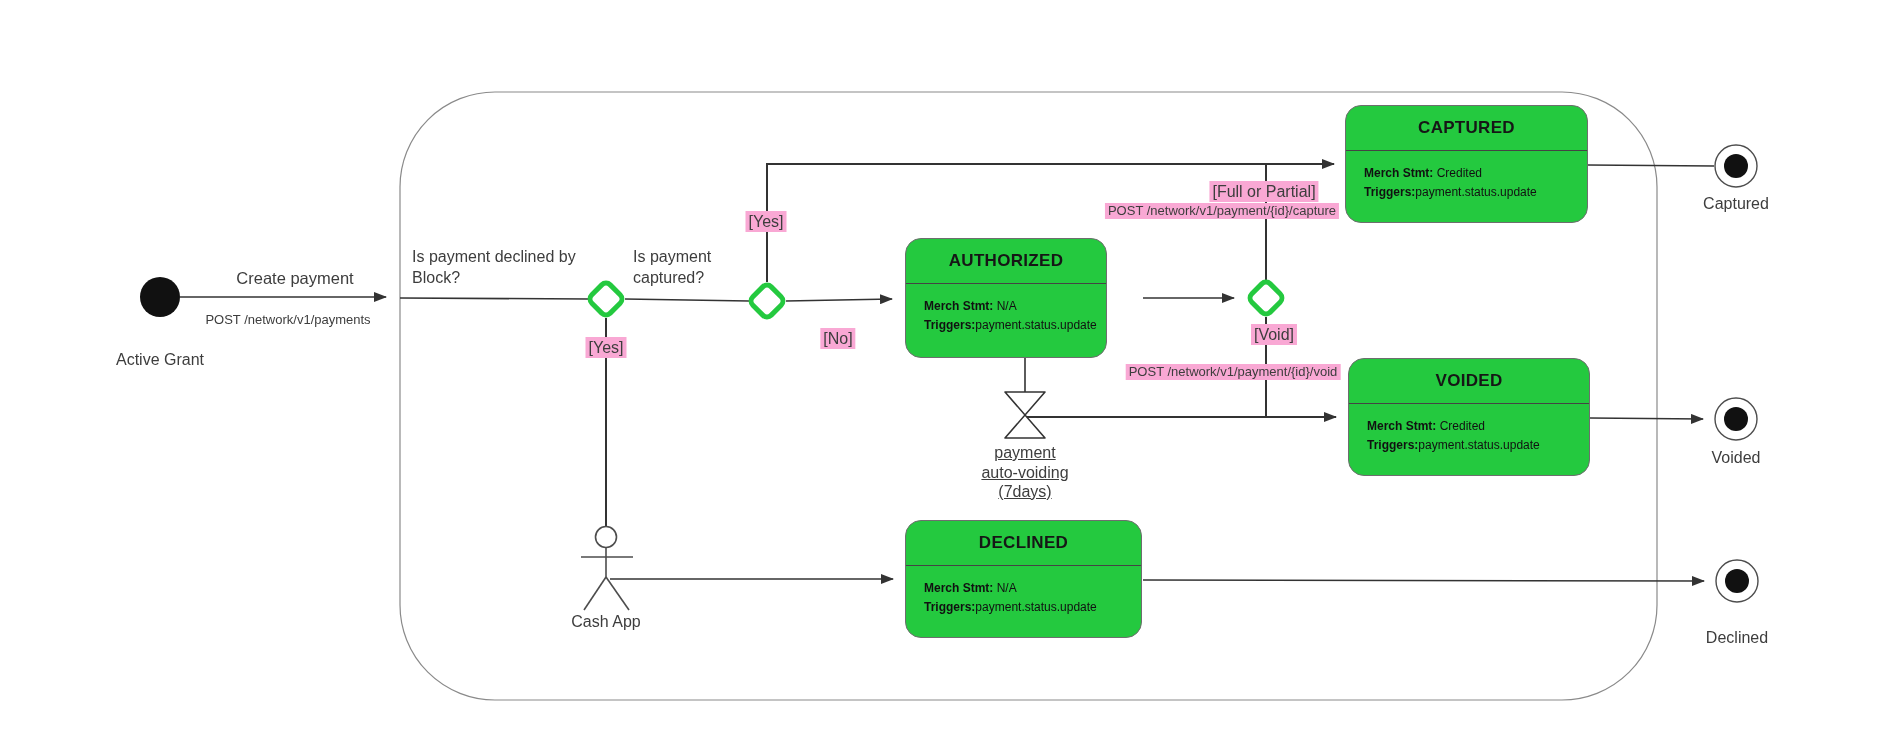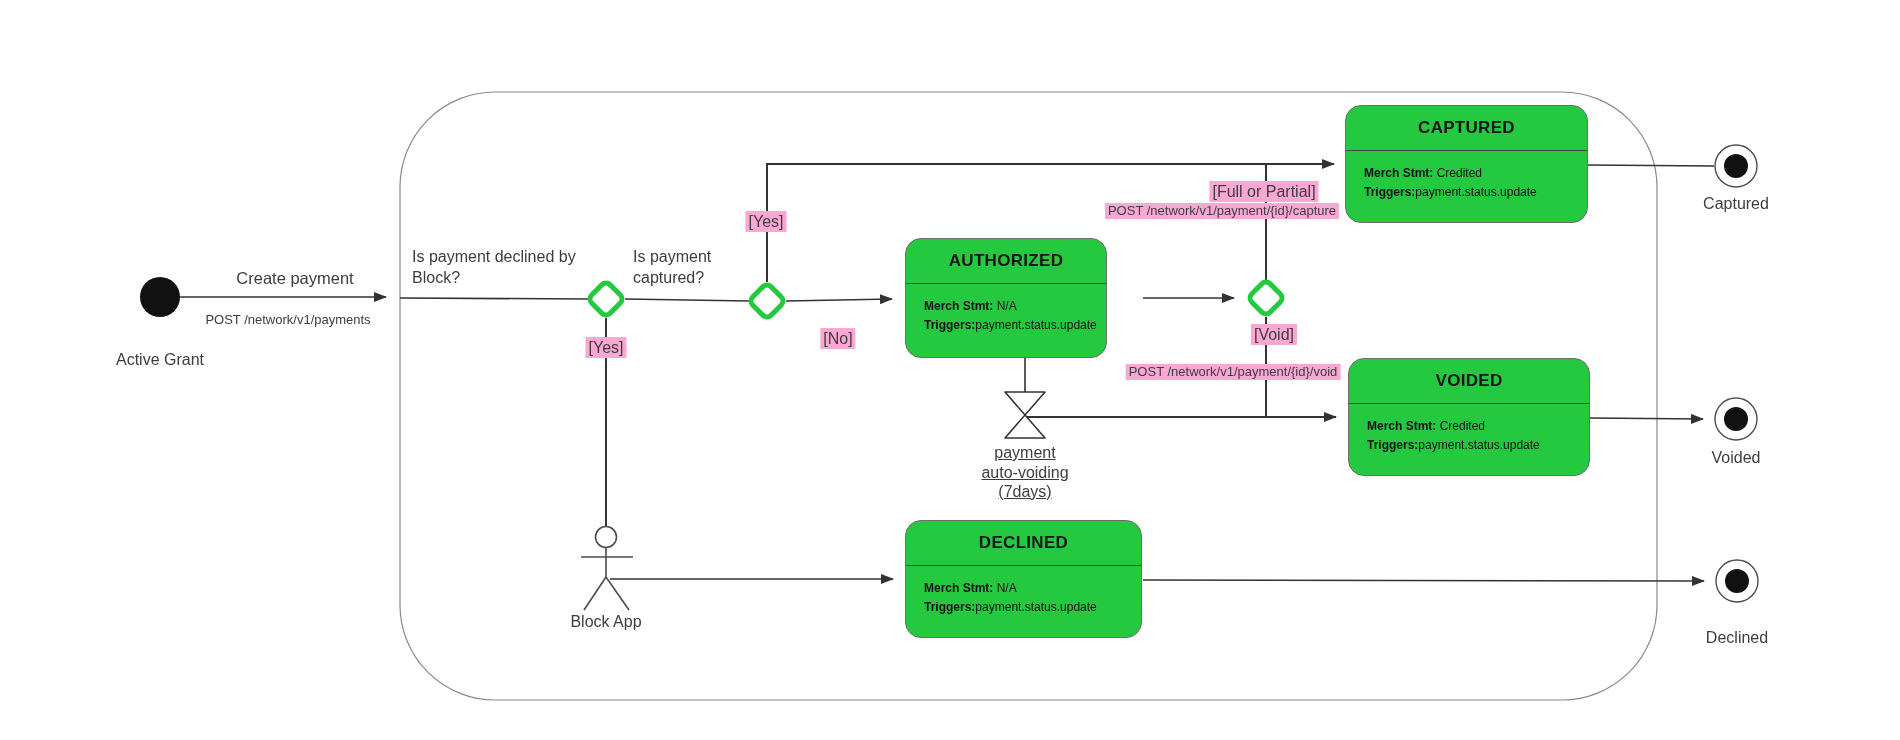--- a/index.html
+++ b/index.html
@@ -119,21 +119,21 @@
   <div class="lbl ctr bg small" style="left:1222px;top:203px;">POST /network/v1/payment/{id}/capture</div>
   <div class="lbl ctr bg" style="left:1266px;top:324px;margin-left:8px;">[Void]</div>
   <div class="lbl ctr bg small" style="left:1233px;top:364px;">POST /network/v1/payment/{id}/void</div>
 
   <div class="lbl ctr" style="left:1025px;top:443px;line-height:19.5px;text-decoration:underline;">
     <div>payment</div>
     <div>auto-voiding</div>
     <div>(7days)</div>
   </div>
 
-  <div class="lbl ctr" style="left:606px;top:611px;">Block App</div>
+  <div class="lbl ctr" style="left:606px;top:611px;">Cash App</div>
 
   <div class="lbl ctr" style="left:1736px;top:193px;">Captured</div>
   <div class="lbl ctr" style="left:1736px;top:447px;">Voided</div>
   <div class="lbl ctr" style="left:1737px;top:627px;">Declined</div>
 
   <div class="state-box" style="left:905px;top:238px;width:202px;height:120px;">
     <div class="state-title">AUTHORIZED</div>
     <div class="state-body">
       <div><b>Merch Stmt:</b> <span>N/A</span></div>
       <div><b>Triggers:</b><span>payment.status.update</span></div>

